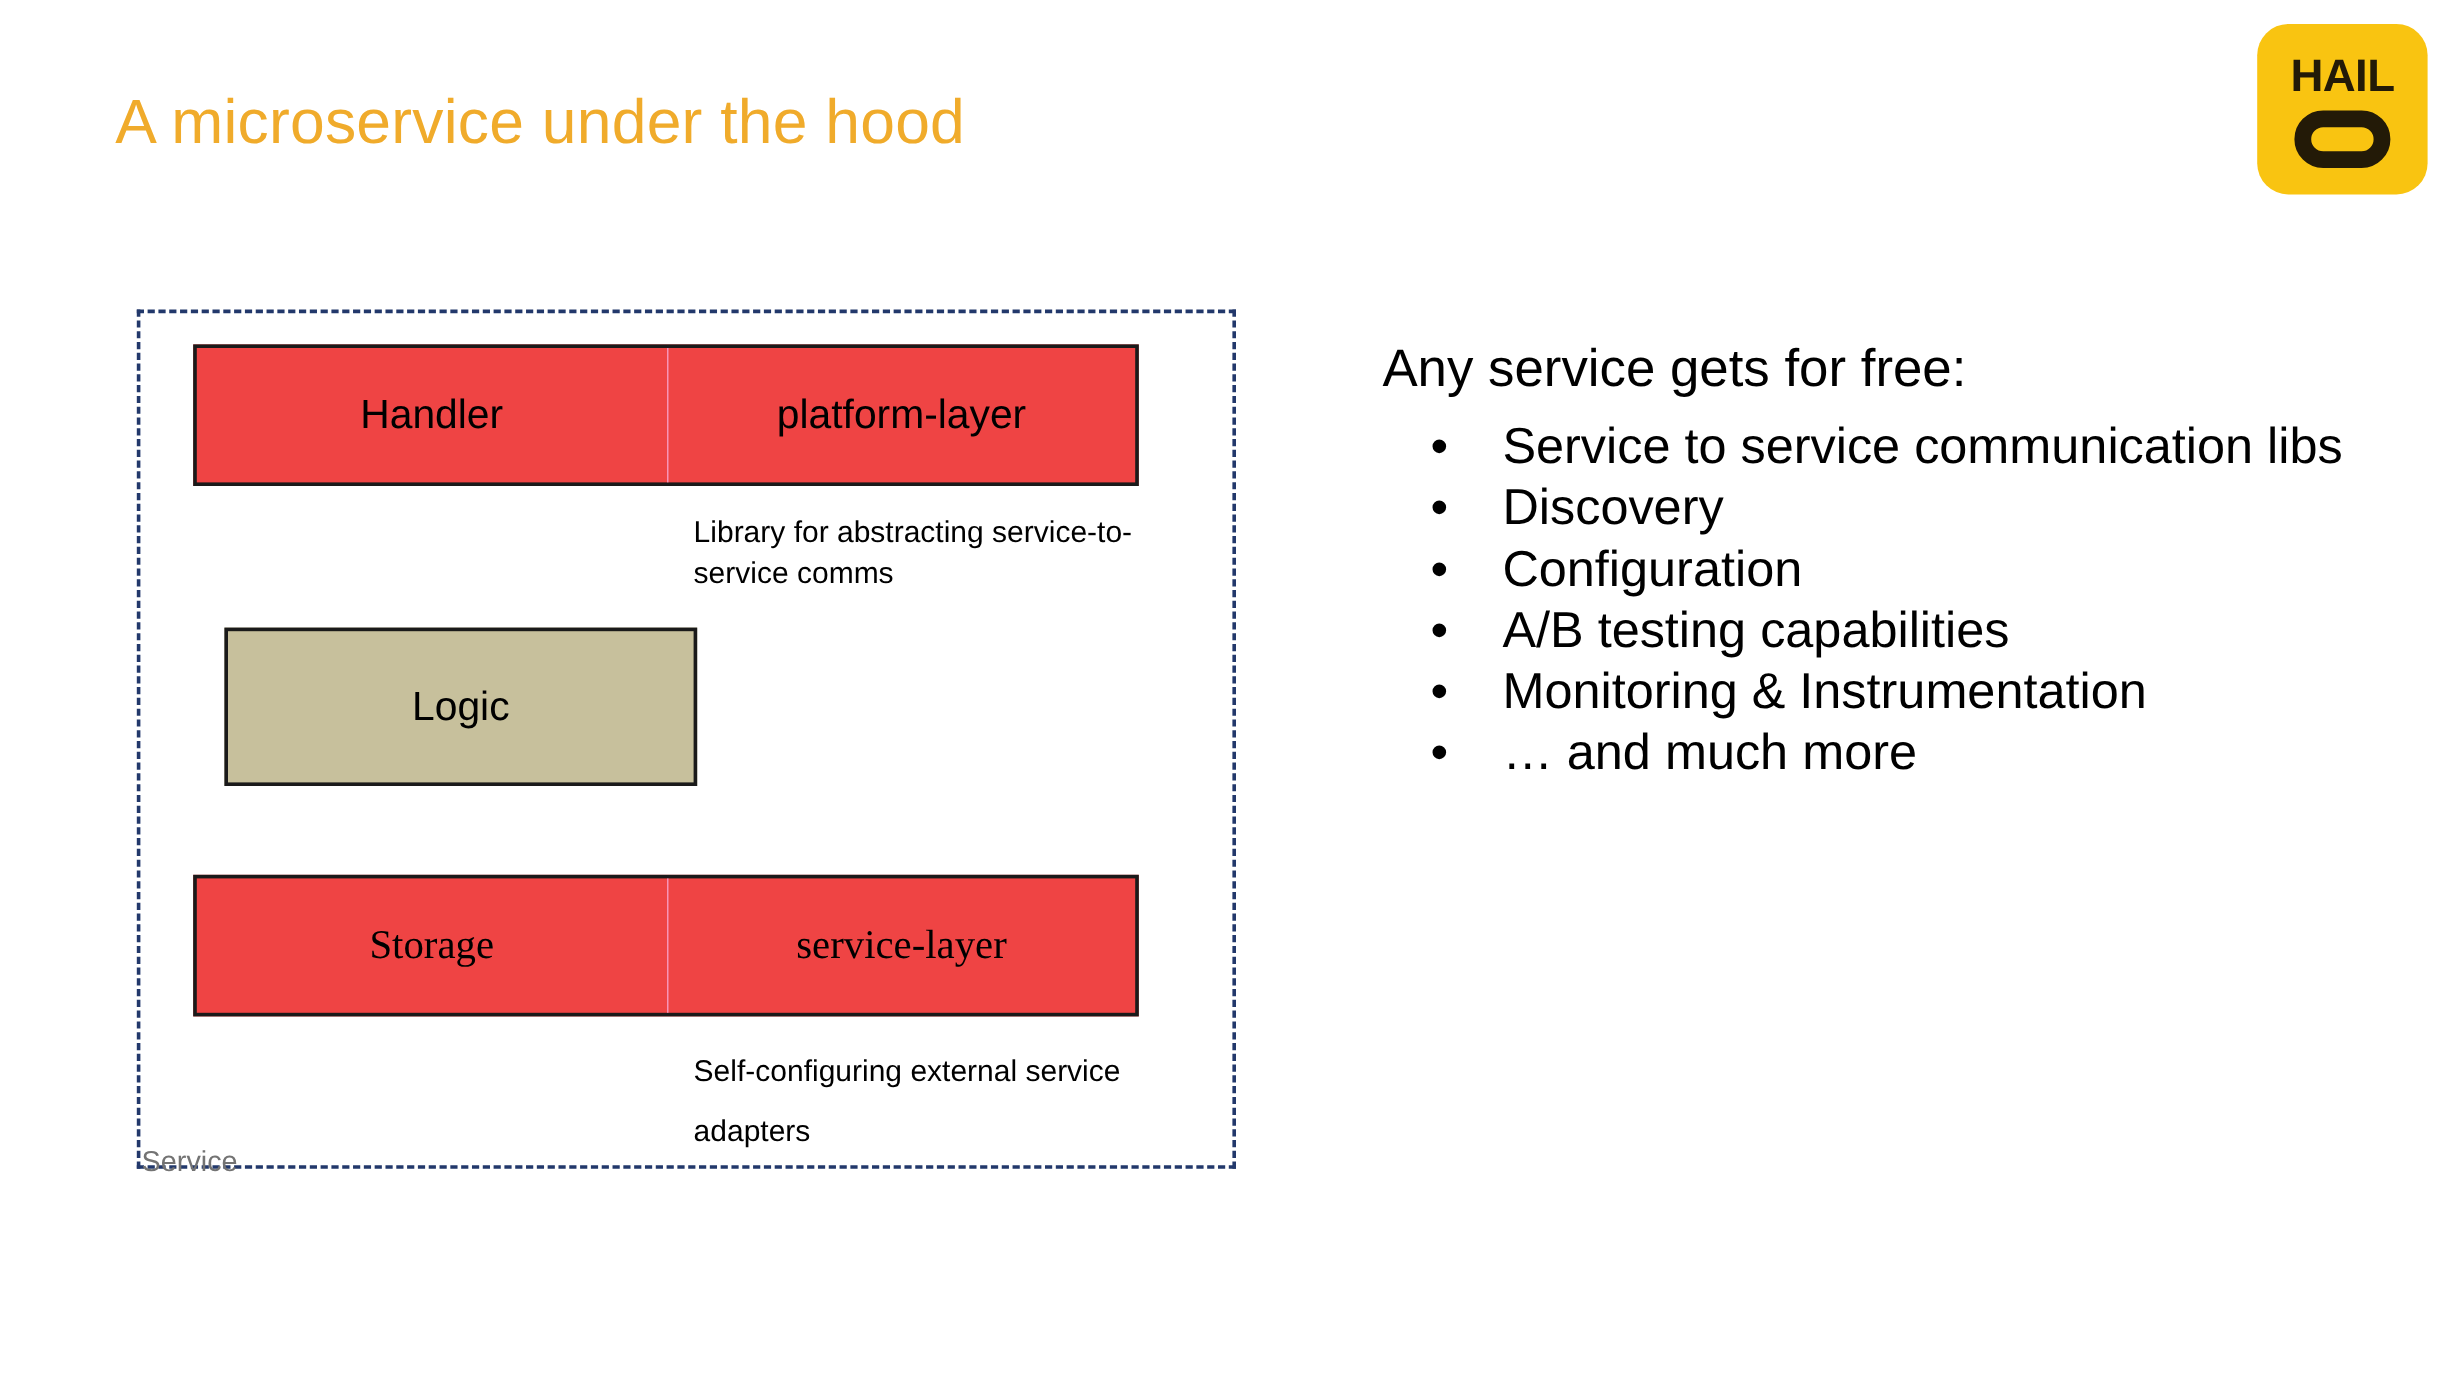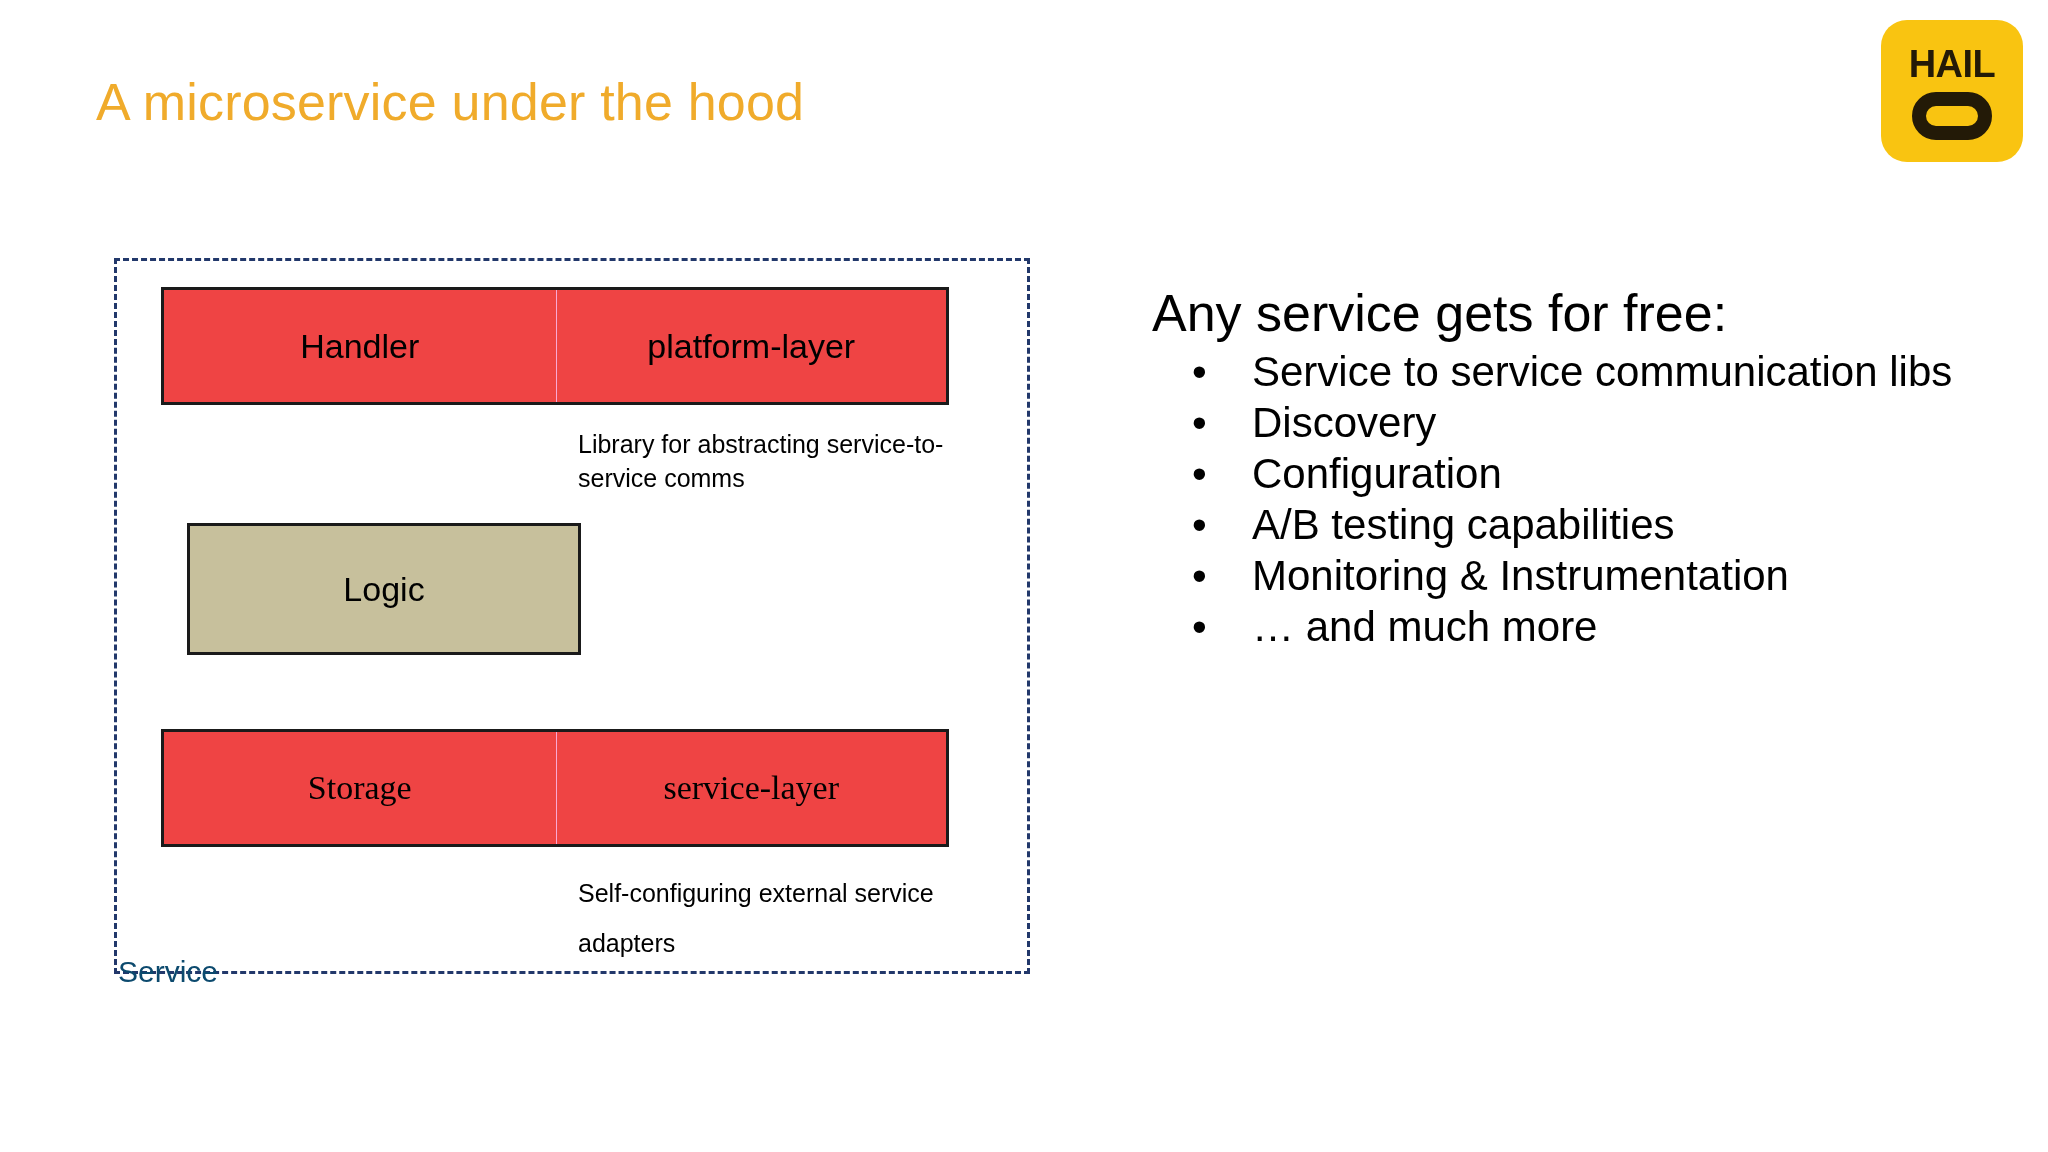--- a/index.html
+++ b/index.html
@@ -70,22 +70,22 @@
     top: 258px;
     width: 916px;
     height: 716px;
     border: 3px dashed #22386b;
     box-sizing: border-box;
   }
   #service-label {
     position: absolute;
     left: 118px;
     top: 955px;
-    font-size: 30px;
-    color: #0c4a6e;
+    font-size: 24px;
+    color: #737373;
     white-space: nowrap;
   }
 
   .split-row {
     position: absolute;
     display: flex;
     border: 3px solid #1a1a1a;
     box-sizing: border-box;
     background: #ef4444;
   }
@@ -136,21 +136,21 @@
     left: 578px;
     top: 868px;
     line-height: 2.0;
   }
 
   
   #free-heading {
     position: absolute;
     left: 1152px;
     top: 283px;
-    font-size: 52px;
+    font-size: 44px;
     color: #000000;
     white-space: nowrap;
   }
   #free-list {
     position: absolute;
     left: 1178px;
     top: 348px;
     width: 780px;
     list-style: none;
     margin: 0;

